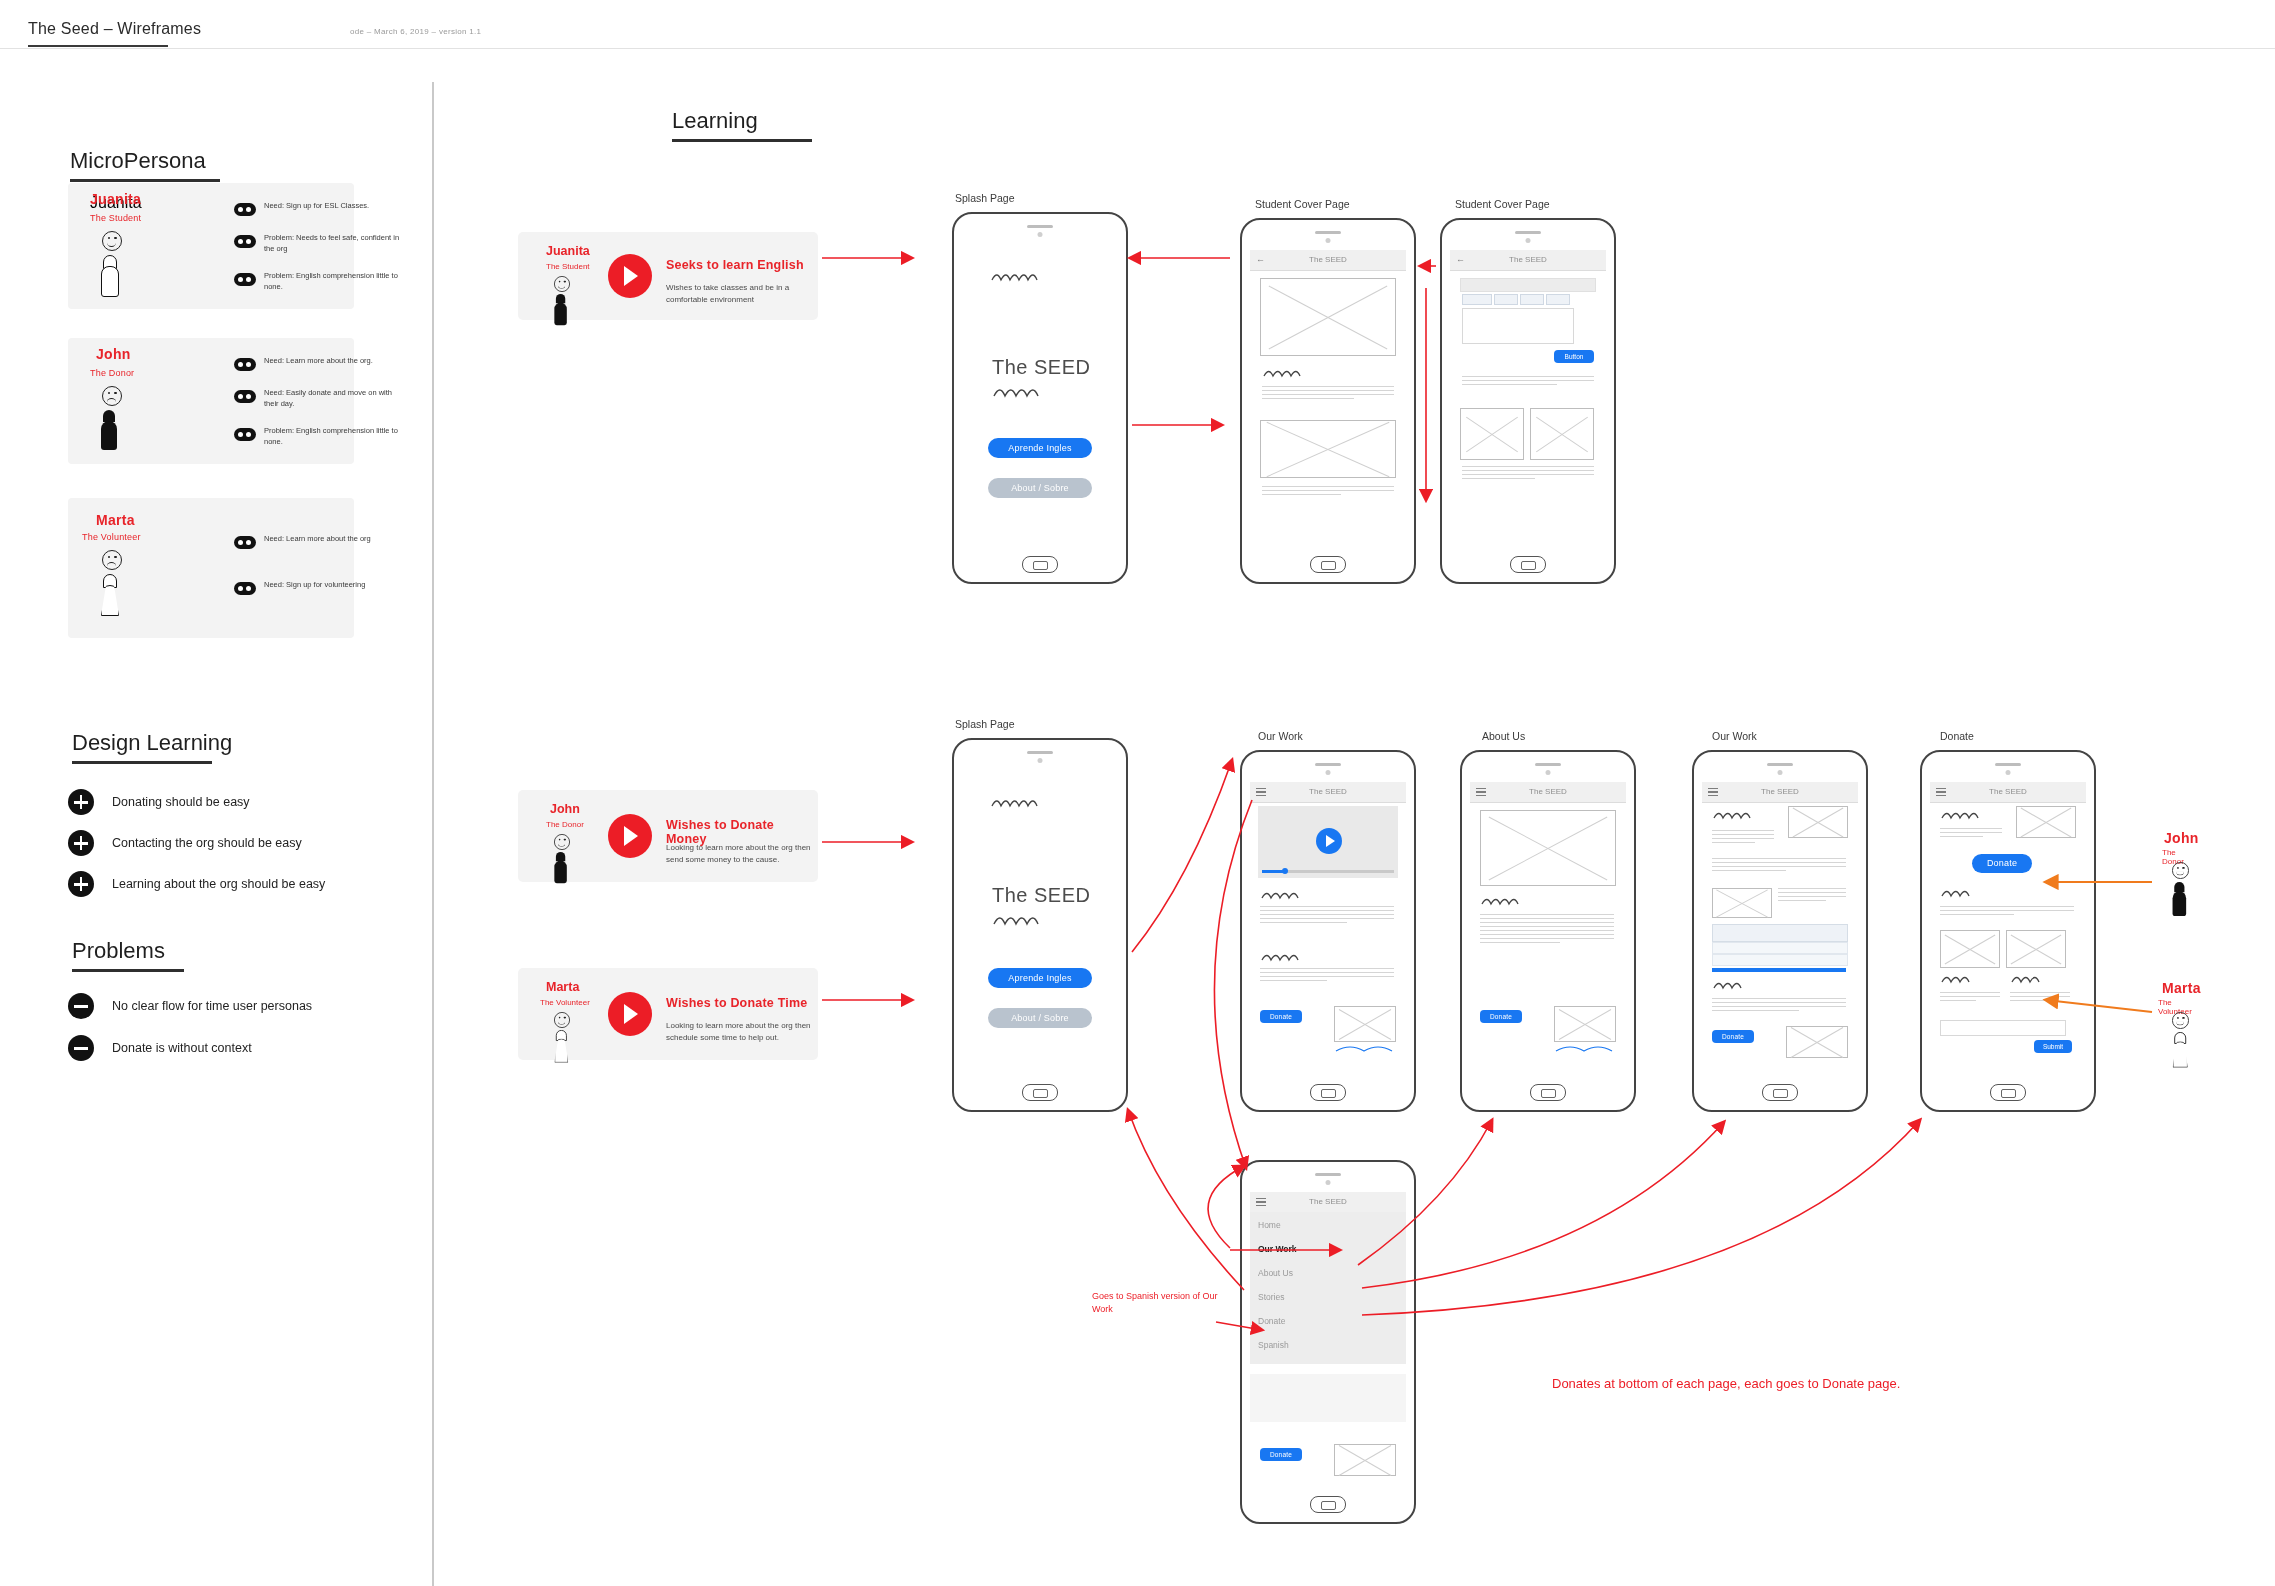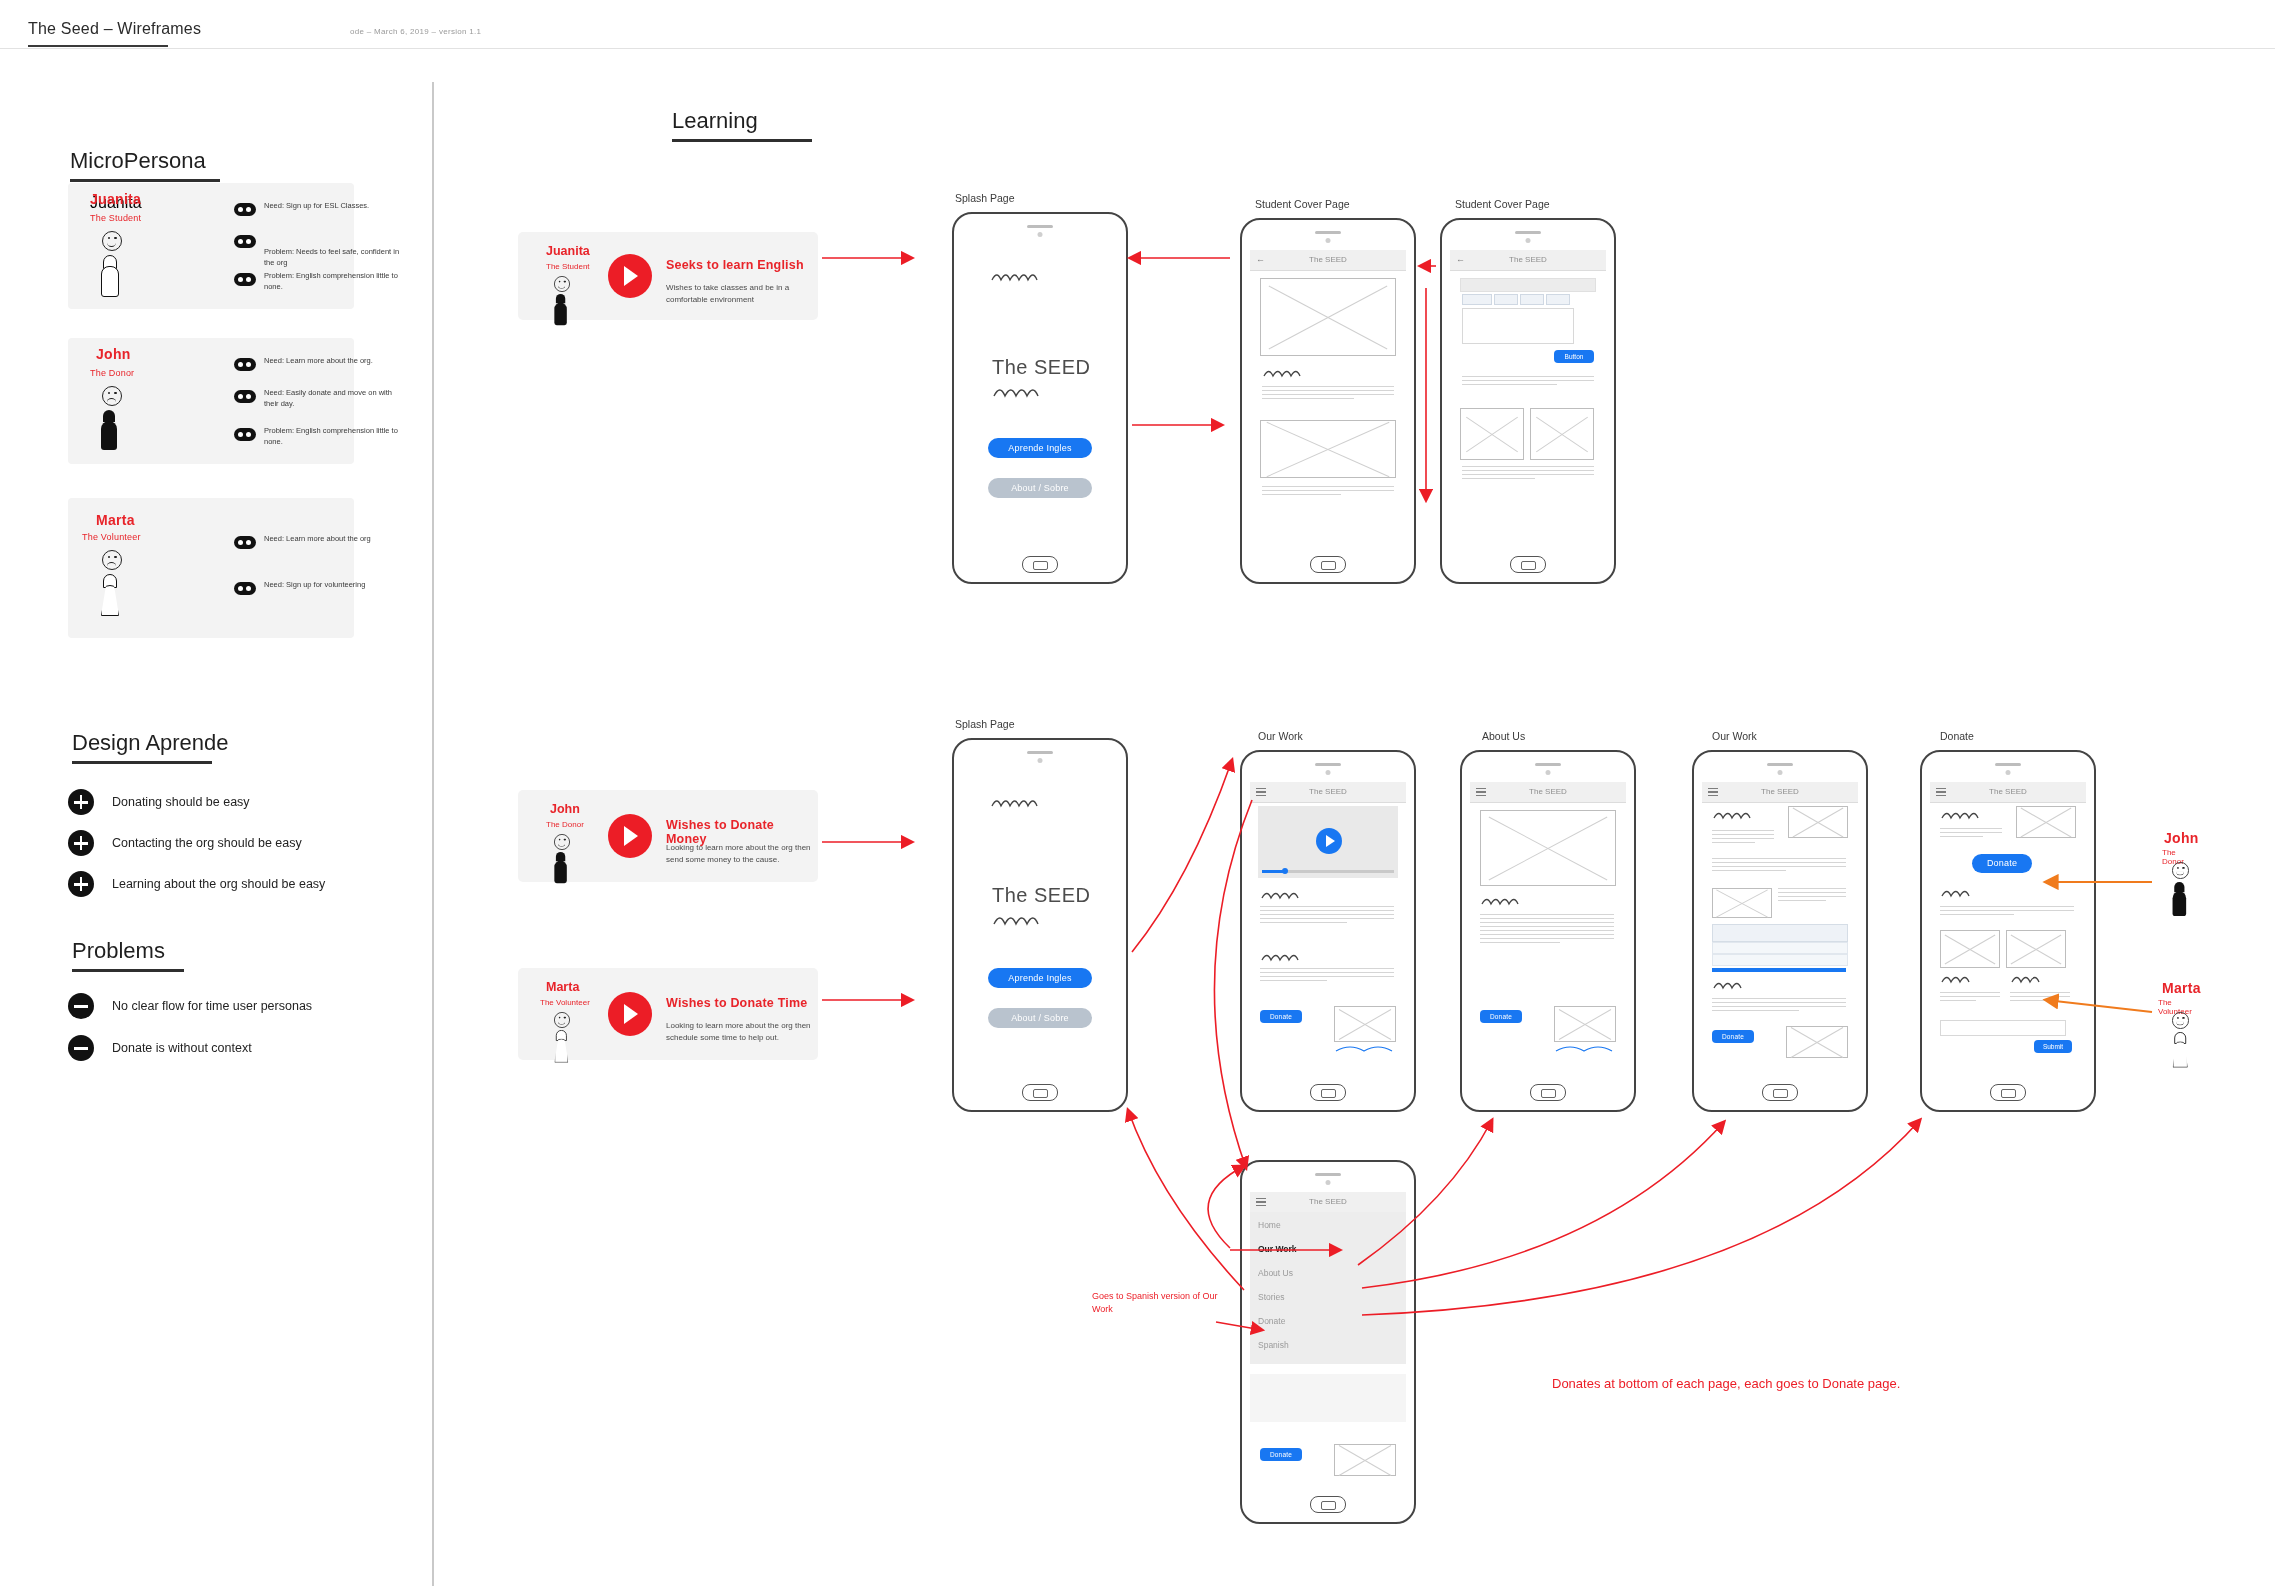--- a/index.html
+++ b/index.html
@@ -108,21 +108,21 @@
       <i class="r"></i>
       <u></u>
     </div>
   <div class="fig outline" style="left:30px;top:72px;">
       <div class="head"></div>
       <div class="body"></div>
     </div>
   <div class="dot-ico" style="left:166px;top:20px;"></div>
   <div class="abs bullet-txt" style="left:196px;top:18px;width:136px;">Need: Sign up for ESL Classes.</div>
   <div class="dot-ico" style="left:166px;top:52px;"></div>
-  <div class="abs bullet-txt" style="left:196px;top:64px;width:136px;">Problem: Needs to feel safe, confident in the org</div>
+  <div class="abs bullet-txt" style="left:196px;top:50px;width:136px;">Problem: Needs to feel safe, confident in the org</div>
   <div class="dot-ico" style="left:166px;top:90px;"></div>
   <div class="abs bullet-txt" style="left:196px;top:88px;width:136px;">Problem: English comprehension little to none.</div>
 </div>
 <div class="abs pname" style="left:90px;top:191px;">Juanita</div>
 
 <div class="abs card" style="left:68px;top:338px;width:286px;height:126px;">
   <div class="abs prole" style="left:22px;top:30px;">The Donor</div>
   <div class="abs smiley sad" style="left:34px;top:48px;">
       <i class="l"></i>
       <i class="r"></i>
@@ -153,21 +153,21 @@
       <div class="body"></div>
     </div>
   <div class="dot-ico" style="left:166px;top:38px;"></div>
   <div class="abs bullet-txt" style="left:196px;top:36px;width:136px;">Need: Learn more about the org</div>
   <div class="dot-ico" style="left:166px;top:84px;"></div>
   <div class="abs bullet-txt" style="left:196px;top:82px;width:136px;">Need: Sign up for volunteering</div>
 </div>
 <div class="abs pname" style="left:96px;top:512px;">Marta</div>
 
 <div class="abs" style="left:72px;top:730px;">
-  <div class="sec-h">Design Aprende</div>
+  <div class="sec-h">Design Learning</div>
   <div class="sec-u" style="width:140px;margin-top:5px;"></div>
 </div>
 <div class="pm-ico" style="left:68px;top:789px;">
     <div class="h"></div>
     <div class="v"></div>
   </div>
 <div class="abs li-txt" style="left:112px;top:795px;">Donating should be easy</div>
 <div class="pm-ico" style="left:68px;top:830px;">
     <div class="h"></div>
     <div class="v"></div>

